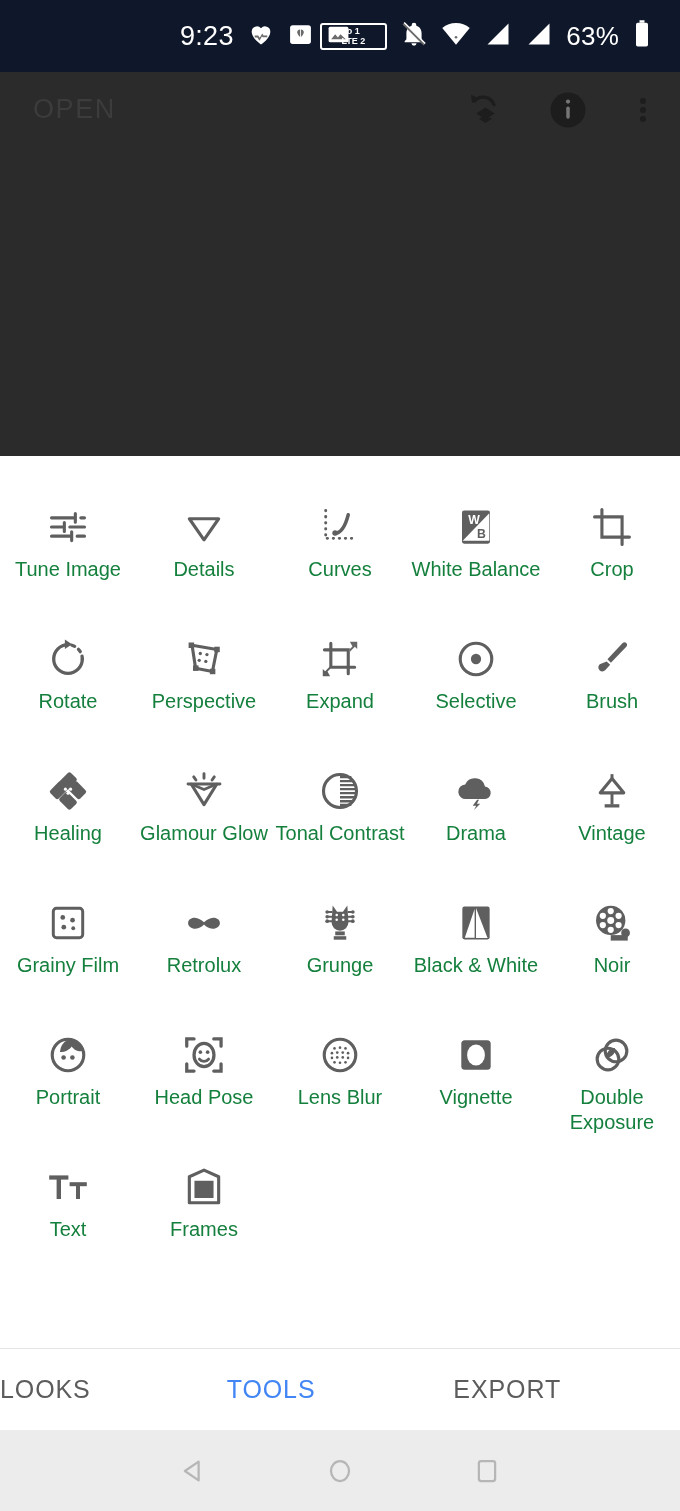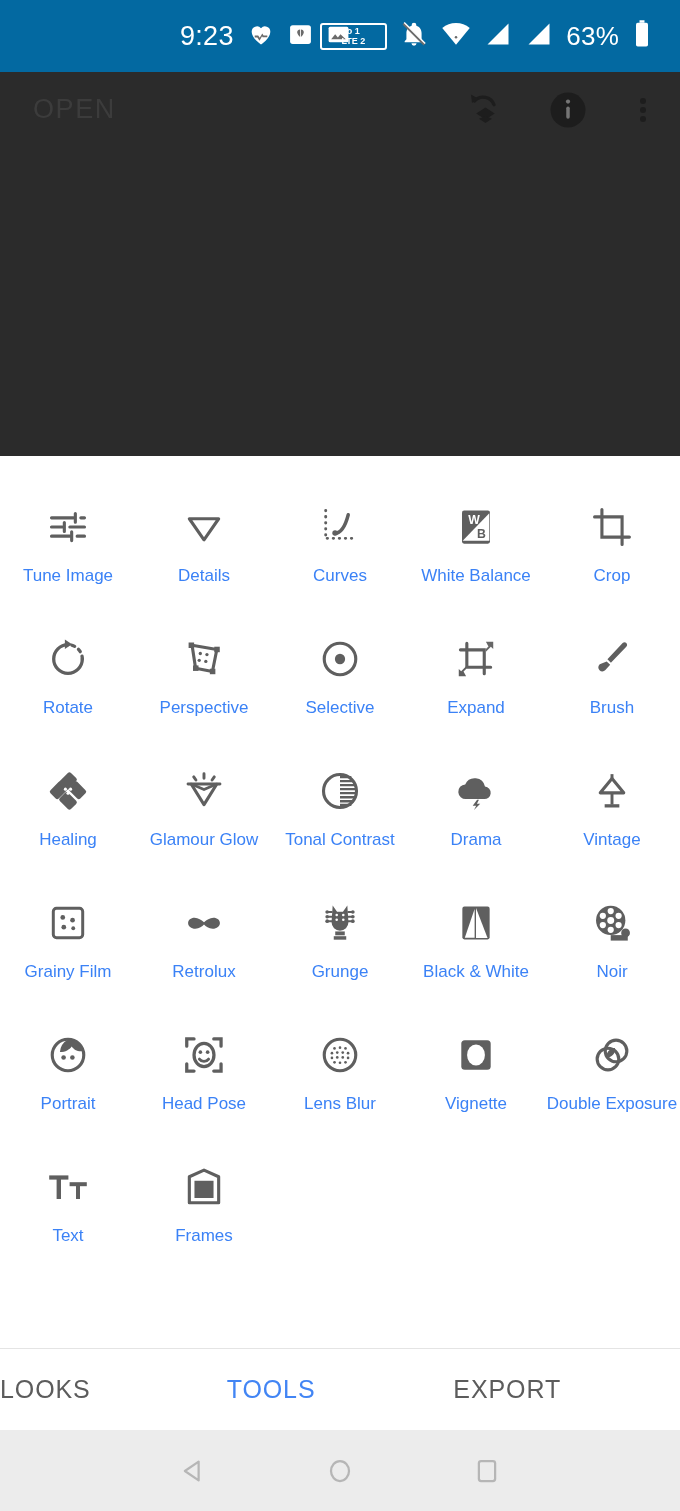--- a/index.html
+++ b/index.html
@@ -6,21 +6,21 @@
   html,body { width:680px; height:1511px; }
   body {
     font-family:"Liberation Sans", sans-serif;
     background:#ffffff;
     overflow:hidden;
     position:relative;
   }
 
   
   #status-bar {
-    height:72px; background:#0369a1;
+    height:72px; background:#0f172a;
     display:flex; align-items:center; justify-content:center;
     gap:0px; color:#ffffff; position:relative;
   }
   #status-left {
     display:flex; align-items:center; gap:13px;
     position:absolute; left:180px;
   }
   #status-right {
     display:flex; align-items:center; gap:13px;
     position:absolute; right:28px;
@@ -69,21 +69,21 @@
   }
   .tool-cell {
     display:flex; flex-direction:column; align-items:center;
     cursor:pointer; padding-top:8px; height:132px;
   }
   .tool-icon {
     height:54px; display:flex; align-items:center; justify-content:center;
     color:#5f5f5f;
   }
   .tool-label {
-    margin-top:9px; font-size:17px; color:#3b82f6;
+    margin-top:3px; font-size:20px; color:#15803d;
     text-align:center; line-height:25px; max-width:132px;
   }
 
   
   #tab-bar {
     position:absolute; left:0; right:0; bottom:81px;
     height:82px; background:#ffffff;
     border-top:1px solid #e4e4e4;
     display:flex; align-items:center;
   }
@@ -282,37 +282,37 @@
               <rect x="6" y="15.5" width="3" height="3"></rect>
             </g>
         </svg>
       </div>
       <div class="tool-label">Perspective</div>
     </div>
 
     <div class="tool-cell">
       <div class="tool-icon">
         <svg width="44" height="44" viewBox="0 0 24 24">
-          <circle cx="12" cy="12" r="8.6" fill="none" stroke="#5f5f5f" stroke-width="1.7"></circle>
-          <circle cx="12" cy="12" r="2.8" fill="#5f5f5f"></circle>
-        </svg>
-      </div>
-      <div class="tool-label">Selective</div>
-    </div>
-
-    <div class="tool-cell">
-      <div class="tool-icon">
-        <svg width="44" height="44" viewBox="0 0 24 24">
           <path fill="none" stroke="#5f5f5f" stroke-width="1.7" stroke-linecap="round" d="M7 3.5v13h13"></path>
           <path fill="none" stroke="#5f5f5f" stroke-width="1.7" stroke-linecap="round" d="M3.5 7h13v13"></path>
           <path fill="#5f5f5f" d="M17.4 2.6h4v4l-1.3-1.3-2.7 2.7V6.6l1.4-1.4z" opacity=".95"></path>
           <path fill="#5f5f5f" d="M6.6 21.4h-4v-4l1.3 1.3 2.7-2.7v1.4l-1.4 1.4z"></path>
         </svg>
       </div>
       <div class="tool-label">Expand</div>
+    </div>
+
+    <div class="tool-cell">
+      <div class="tool-icon">
+        <svg width="44" height="44" viewBox="0 0 24 24">
+          <circle cx="12" cy="12" r="8.6" fill="none" stroke="#5f5f5f" stroke-width="1.7"></circle>
+          <circle cx="12" cy="12" r="2.8" fill="#5f5f5f"></circle>
+        </svg>
+      </div>
+      <div class="tool-label">Selective</div>
     </div>
 
     <div class="tool-cell">
       <div class="tool-icon">
         <svg width="44" height="44" viewBox="0 0 24 24">
           <path fill="#5f5f5f" d="M19.8 3.3c.6.6.6 1.5 0 2L11.4 14l-1.9-1.9 8.3-8.8c.6-.6 1.5-.6 2 0z"></path>
           <path fill="#5f5f5f" d="M9.1 13.3l1.9 1.9-2.6 2.8c-.9 1-2.3 1-3.2.1s-.9-2.3.1-3.2z"></path>
         </svg>
       </div>
       <div class="tool-label">Brush</div>

